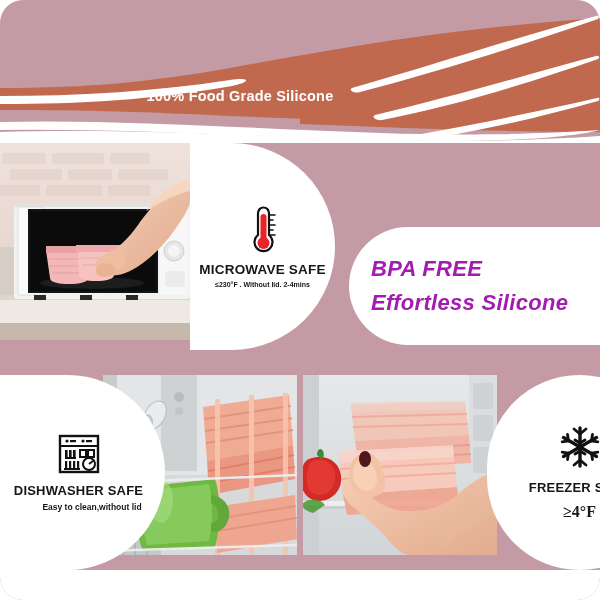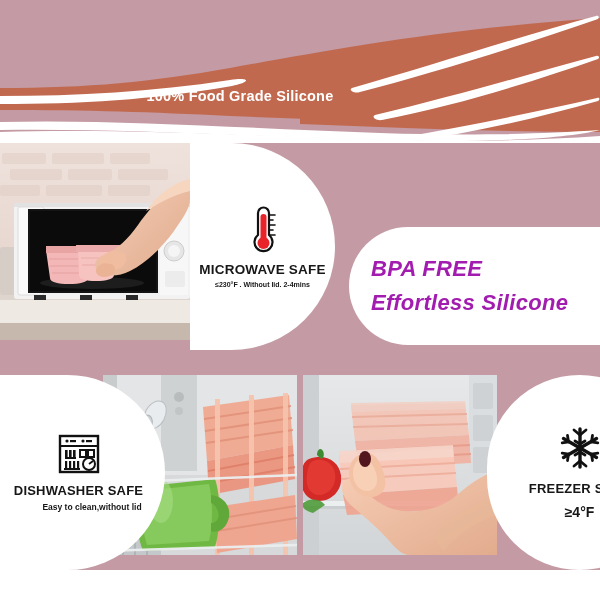--- a/index.html
+++ b/index.html
@@ -7,20 +7,21 @@
     padding: 0;
     background: #ffffff;
   }
   #canvas {
     position: relative;
     width: 600px;
     height: 600px;
     overflow: hidden;
     background: #c49ba4;
     font-family: "Liberation Sans", sans-serif;
+    border-radius: 23px;
     -webkit-font-smoothing: antialiased;
   }
 
   
   #header-banner {
     position: absolute;
     left: 0; top: 0;
     width: 600px; height: 143px;
   }
   #header-banner svg { display: block; }
@@ -107,21 +108,21 @@
   #panel-dishwasher .panel-title { font-size: 13px; margin-top: 9px; }
   #panel-dishwasher .panel-sub { font-size: 8.5px; margin-top: 4px; padding-left: 27px; }
 
   
   #panel-freezer {
     left: 487px; top: 375px;
     width: 185px; height: 195px;
     border-radius: 100px;
   }
   #panel-freezer .panel-title { font-size: 13px; margin-top: 10px; }
-  #panel-freezer .panel-sub { font-size: 14px; margin-top: 8px; }
+  #panel-freezer .panel-sub { font-size: 16px; margin-top: 8px; font-family: Liberation Serif, serif; }
 
   
   #bottom-strip {
     position: absolute;
     left: 0; top: 570px;
     width: 600px; height: 30px;
     background: #ffffff;
   }
 
   .icon-wrap { line-height: 0; }

